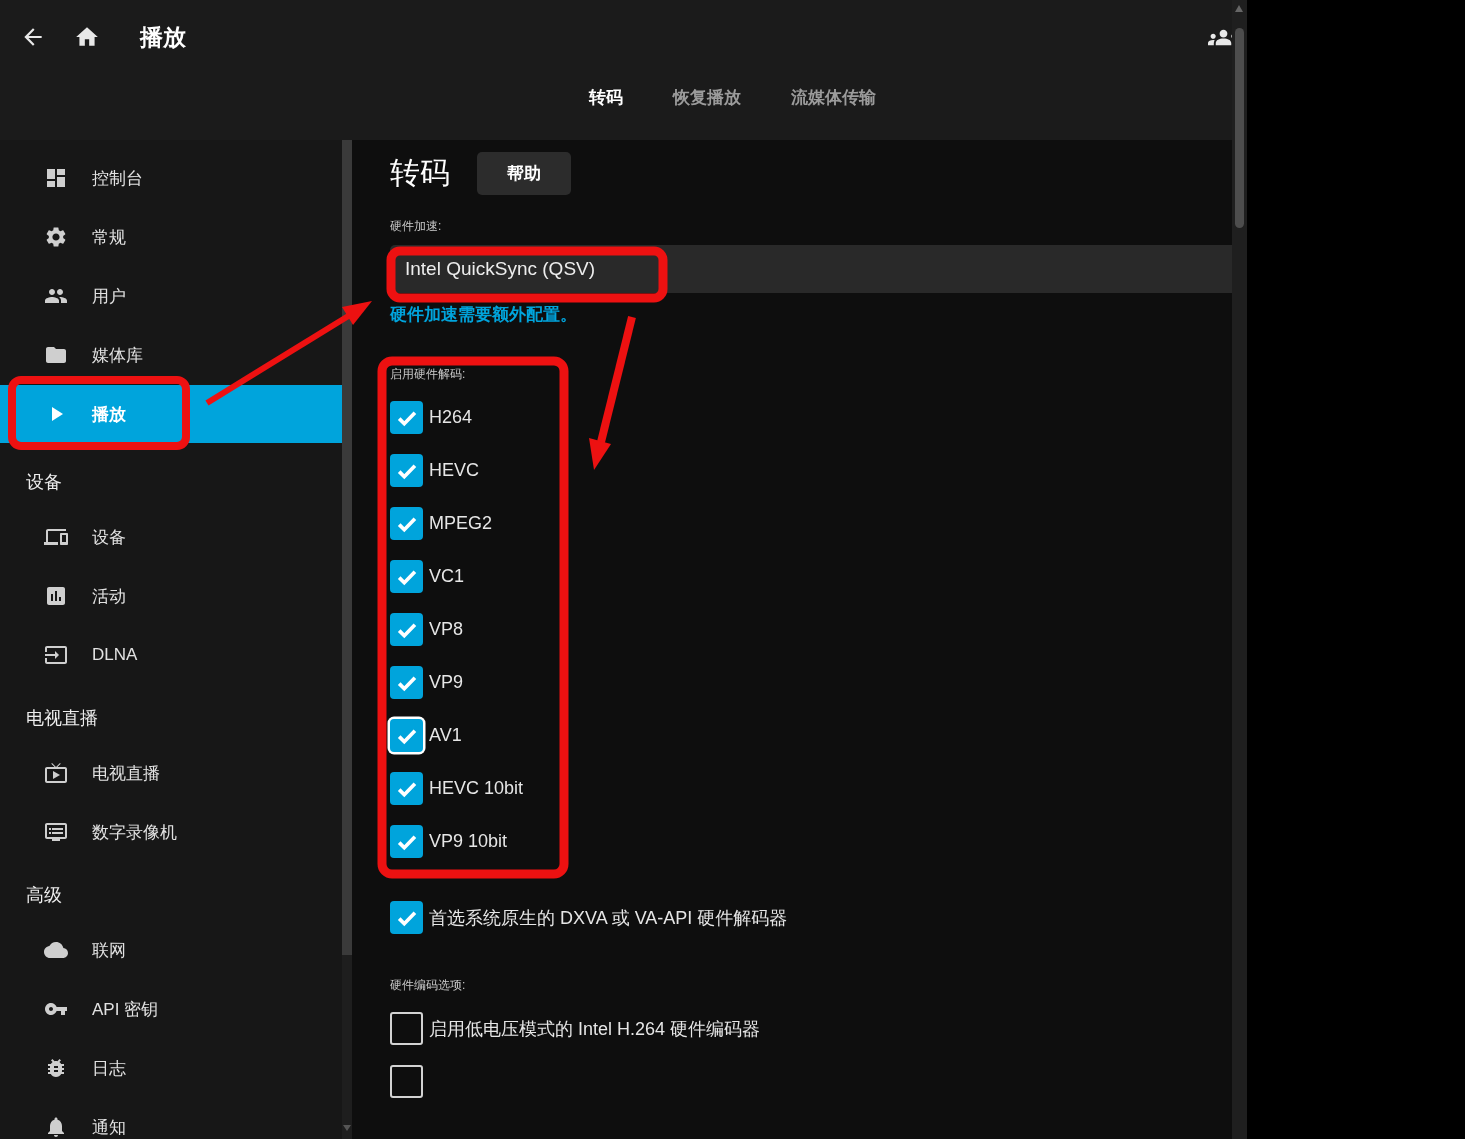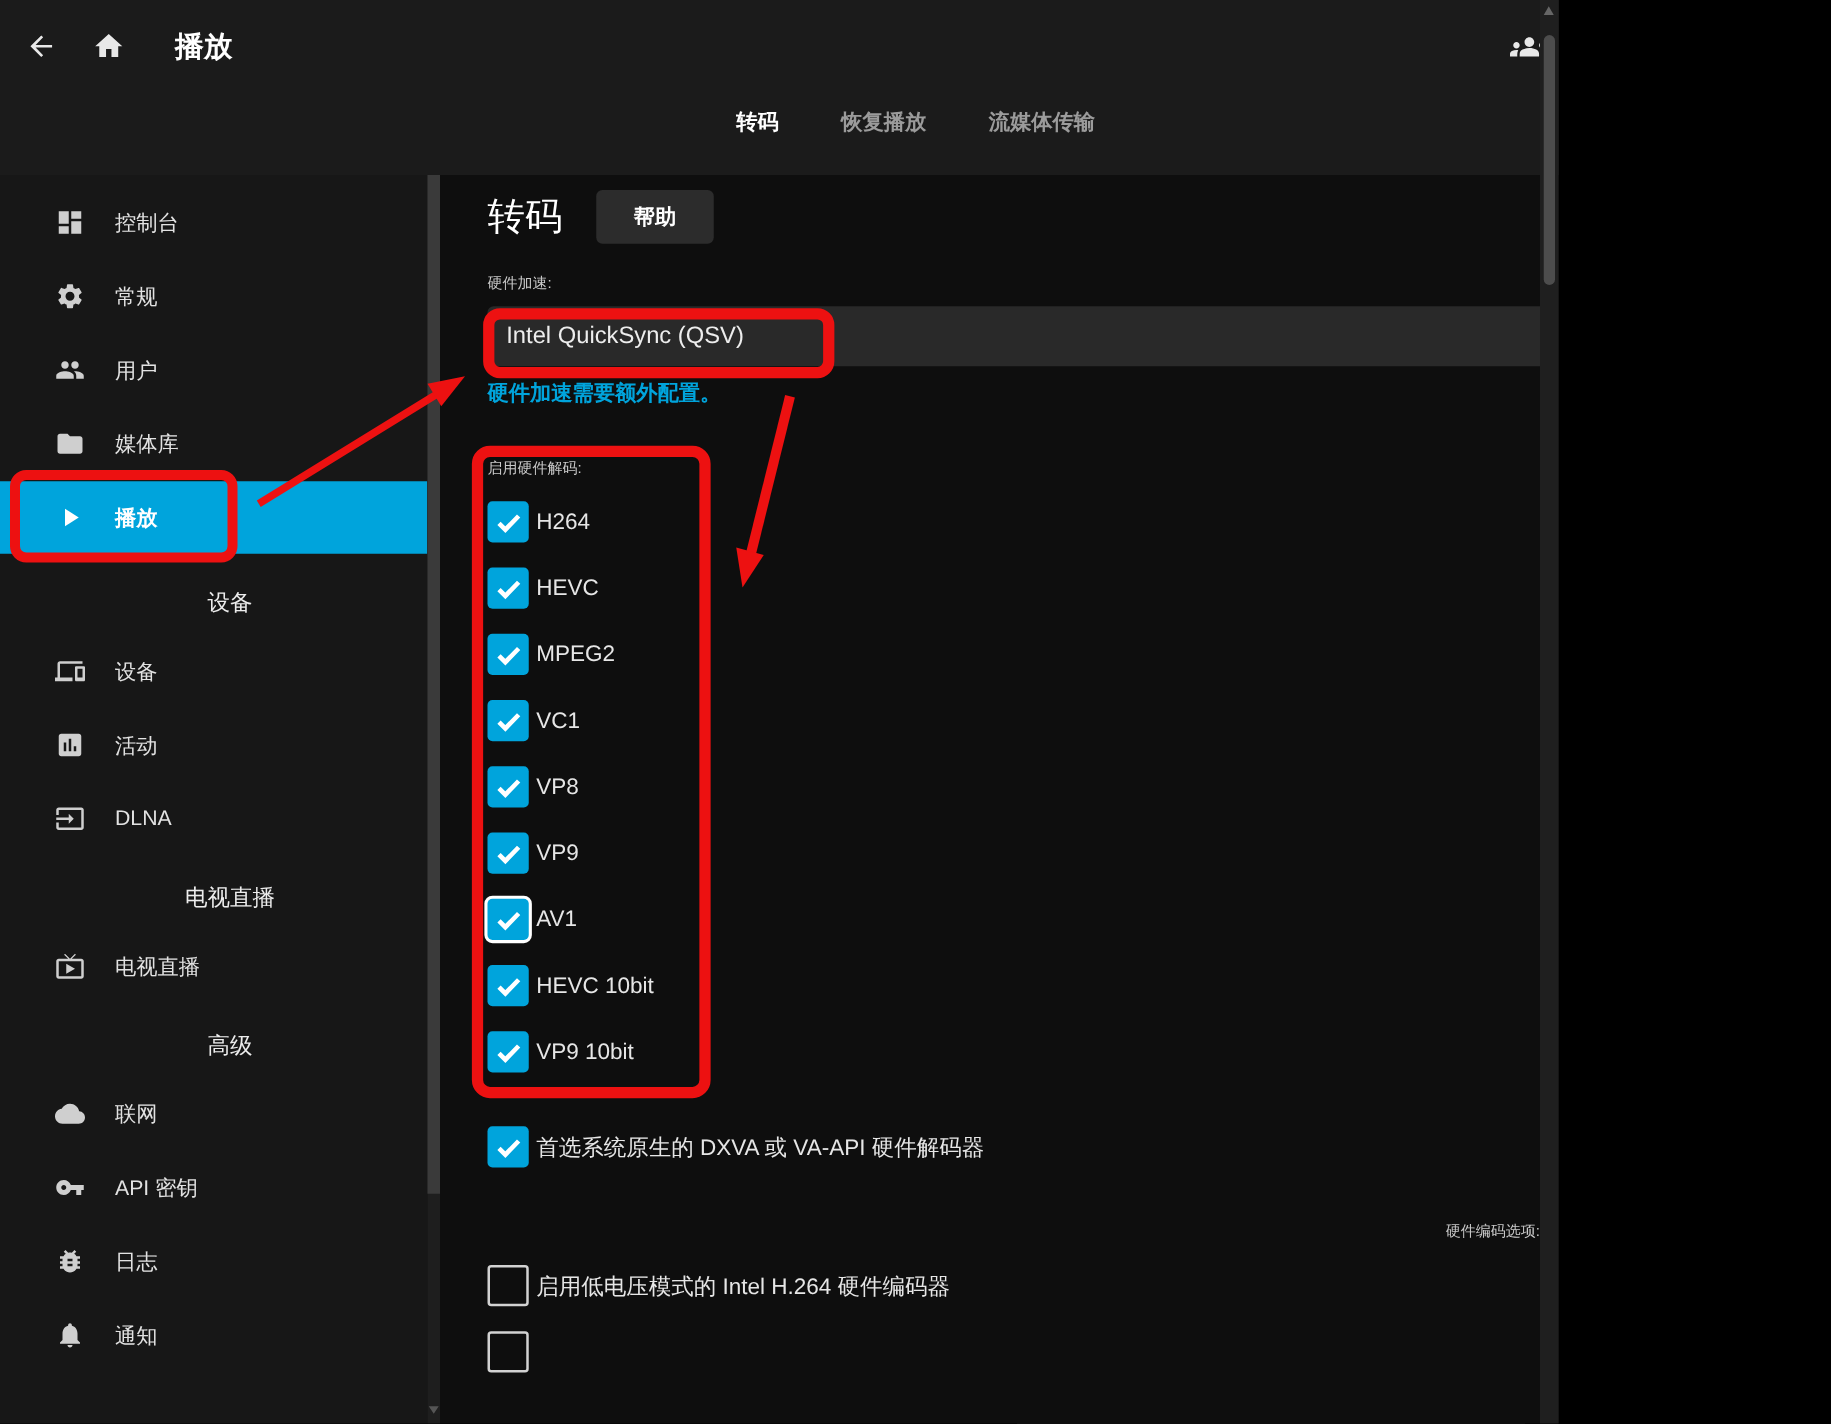--- a/index.html
+++ b/index.html
@@ -12,21 +12,21 @@
   .tb-left{display:flex;align-items:center;gap:28px;padding-left:20px;}
   .tb-right{margin-left:auto;display:flex;align-items:center;gap:37px;padding-right:22px;}
   .tb-icon{width:26px;height:26px;color:#e8e8e8;display:inline-flex;cursor:pointer;}
   .tb-icon svg{width:100%;height:100%;fill:currentColor;}
   .tb-icon.big{width:31px;height:31px;}
   #page-title{font-size:23px;font-weight:600;color:#fff;margin-left:12px;}
   #tabs{position:absolute;left:0;top:82px;width:1465px;display:flex;justify-content:center;gap:46px;}
   .tab{font-size:17px;font-weight:600;color:#9b9b9b;cursor:pointer;padding:4px 2px;}
   .tab.active{color:#ffffff;}
   
-  #sidebar{position:absolute;left:0;top:140px;width:342px;height:999px;background:#171717;overflow:hidden;text-align:center;}
+  #sidebar{position:absolute;left:0;top:140px;width:342px;height:999px;background:#171717;overflow:hidden;}
   .side-header{height:26px;line-height:26px;margin:26px 0 18px 0;padding-left:26px;
                font-size:18px;font-weight:500;color:#ededed;}
   .side-item{height:48px;margin-bottom:11px;display:flex;align-items:center;cursor:pointer;}
   .side-item:first-child{margin-top:14px;}
   .side-item .s-icon{width:24px;height:24px;margin-left:44px;color:#cfcfcf;display:inline-flex;}
   .side-item .s-icon svg{width:100%;height:100%;fill:currentColor;}
   .side-item .s-label{margin-left:24px;font-size:17px;color:#e2e2e2;}
   .side-item.active{background:#00a4dc;height:58px;margin-top:-5px;margin-bottom:6px;}
   .side-item.active .s-icon{color:#fff;}
   .side-item.active .s-label{color:#fff;font-weight:600;}
@@ -58,21 +58,21 @@
   #decode-label{margin-top:40px;margin-bottom:18px;}
   .cb-row{display:flex;align-items:center;margin-bottom:20px;}
   .cb{width:33px;height:33px;border-radius:4px;box-sizing:border-box;flex:0 0 auto;
       display:flex;align-items:center;justify-content:center;cursor:pointer;}
   .cb.checked{background:#00a4dc;}
   .cb.unchecked{background:transparent;border:2px solid #d2d2d2;border-radius:3px;}
   .cb.focused{box-shadow:0 0 0 2.5px #ffffff;}
   .cb svg{width:26px;height:26px;}
   .cb-label{margin-left:6px;font-size:18px;color:#e6e6e6;}
   #dxva-row{margin-top:43px;}
-  #encode-label{margin-top:43px;margin-bottom:18px;text-align:right;}
+  #encode-label{margin-top:43px;margin-bottom:18px;}
   
   #annotations{position:absolute;left:0;top:0;width:1465px;height:1139px;pointer-events:none;z-index:50;}
 </style>
 </head>
 <body>
 
 <div id="page">
 
   <div id="topbar">
     <div class="tb-row">
@@ -186,20 +186,28 @@
         <span class="s-label">DLNA</span>
       </div>
       <div class="side-header">电视直播</div>
       <div class="side-item">
         <span class="s-icon">
           <svg viewBox="0 0 24 24">
             <path d="M21 6h-7.59l3.29-3.29L16 2l-4 4-4-4-.71.71L10.59 6H3c-1.1 0-2 .89-2 2v12c0 1.1.9 2 2 2h18c1.1 0 2-.9 2-2V8c0-1.11-.9-2-2-2zm0 14H3V8h18v12zM9 10v8l7-4z" fill="currentColor"></path>
           </svg>
         </span>
         <span class="s-label">电视直播</span>
+      </div>
+      <div class="side-item">
+        <span class="s-icon">
+          <svg viewBox="0 0 24 24">
+            <path d="M21 3H3c-1.11 0-2 .89-2 2v12c0 1.1.89 2 2 2h5v2h8v-2h5c1.1 0 2-.9 2-2V5c0-1.11-.9-2-2-2zm0 14H3V5h18v12zm-2-9H8v2h11V8zm0 4H8v2h11v-2zM7 8H5v2h2V8zm0 4H5v2h2v-2z" fill="currentColor"></path>
+          </svg>
+        </span>
+        <span class="s-label">数字录像机</span>
       </div>
       <div class="side-header">高级</div>
       <div class="side-item">
         <span class="s-icon">
           <svg viewBox="0 0 24 24">
             <path d="M19.35 10.04C18.67 6.59 15.64 4 12 4 9.11 4 6.6 5.64 5.35 8.04 2.34 8.36 0 10.91 0 14c0 3.31 2.69 6 6 6h13c2.76 0 5-2.24 5-5 0-2.64-2.05-4.78-4.65-4.96z" fill="currentColor"></path>
           </svg>
         </span>
         <span class="s-label">联网</span>
       </div>

